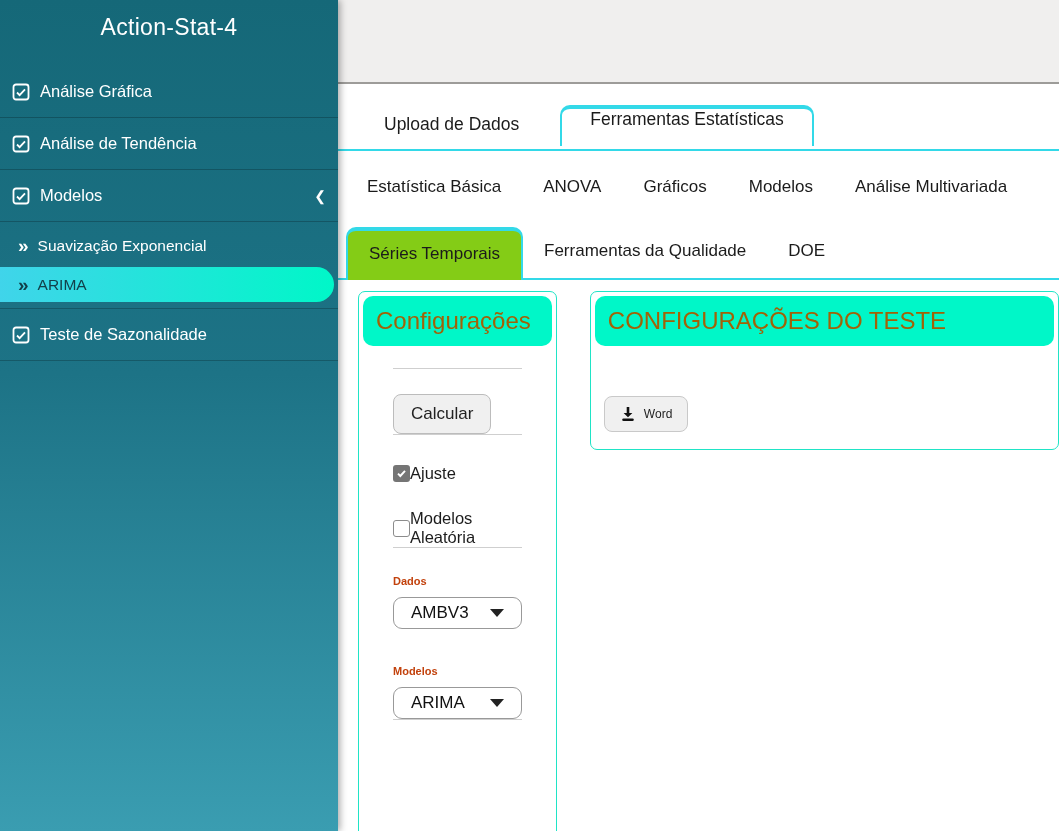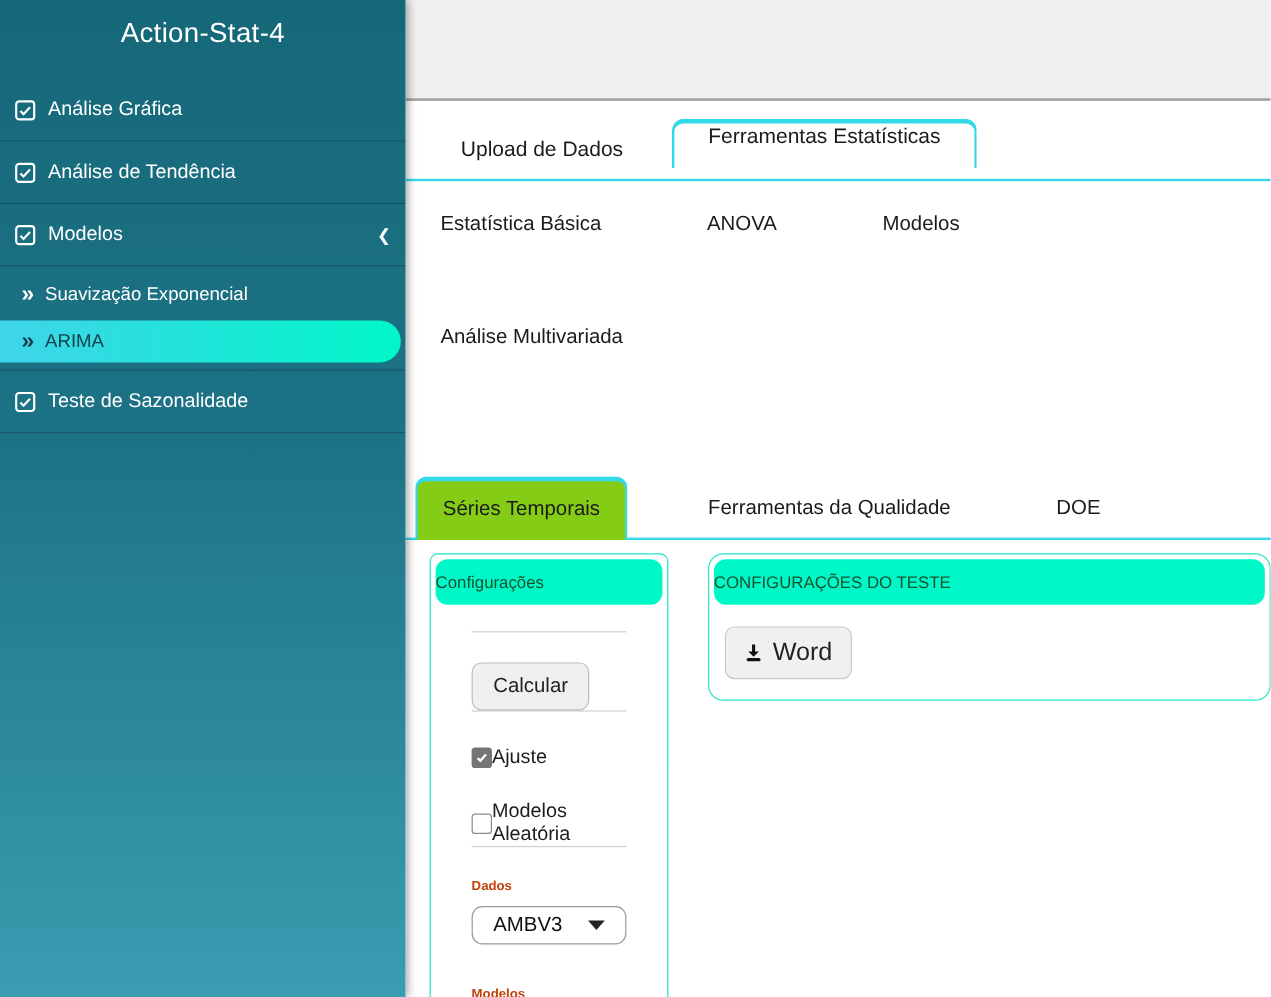--- a/index.html
+++ b/index.html
@@ -45,47 +45,47 @@
     color:#12404a;border-radius:0 18px 18px 0;margin:4px 4px 3px 0;
     padding:8px 12px 8px 18px;
   }
   .nav-sub.active .bullet{color:#12404a;}
   .cbicon{flex:none;display:inline-flex;}
   
   .main{position:absolute;left:338px;top:0;right:0;bottom:0;background:#fff;overflow:hidden;}
   .top-band{height:82px;background:#f0efee;border-bottom:2px solid #9d9c99;}
   
   .l1-tabs{
-    display:flex;align-items:flex-start;margin-top:15px;padding-left:18px;
+    display:flex;align-items:center;margin-top:15px;padding-left:18px;
     border-bottom:2px solid var(--tab);
   }
   .l1-tab{padding:15px 28px 14px;font-size:17.5px;color:#1b1b1b;cursor:pointer;position:relative;}
   .l1-tab.active{
     margin-left:13px;margin-bottom:-2px;background:#fff;z-index:2;
     border:2px solid var(--tab);border-top-width:4px;border-bottom:0;
     border-radius:10px 10px 0 0;padding:0 28px 16px;
   }
   
   .l2-tabs{
-    display:flex;flex-wrap:wrap;align-items:center;row-gap:8px;
-    margin-top:12px;padding-left:8px;border-bottom:2px solid var(--tab);gap:46px;
+    display:flex;flex-wrap:wrap;align-items:flex-start;row-gap:8px;
+    margin-top:12px;padding-left:8px;border-bottom:2px solid var(--tab);
   }
   .l2-tab{padding:14px 21px;font-size:17px;color:#1b1b1b;cursor:pointer;position:relative;}
   .lb{flex-basis:100%;height:0;}
   .l2-tab.active{
     margin-bottom:-2px;background:#84cc16;z-index:2;
     border:2px solid var(--tab);border-top-width:4px;border-bottom:0;
     border-radius:10px 10px 0 0;padding:13px 21px 16px;margin-left:0;
   }
   
   .content{display:flex;align-items:flex-start;padding:11px 0 0 20px;}
   .panel{border:1px solid var(--pborder);border-radius:7px;background:#fff;}
   .panel-head{
     background:var(--phead);margin:4px;border-radius:10px;
-    padding:11px 0;font-size:14px;color:#14532d;
+    padding:11px 13px;font-size:24px;color:#a16207;
   }
   .config{width:236px;height:900px;}
   .config-body{padding:18px 34px 0;}
   hr.div{border:0;border-top:1px solid #cfcfcf;margin:0;}
   .d1{margin-top:20px;}
   .btn{
     background:#f0f0f0;border:1px solid #bcbcbc;border-radius:8px;
     color:#222;font-family:inherit;cursor:pointer;
   }
   .btn-calc{display:inline-block;margin-top:25px;padding:9px 17px;font-size:17px;}
@@ -100,23 +100,23 @@
   .fld-label{margin-top:27px;font-weight:700;font-size:11px;color:#c2410c;}
   .fld-label2{margin-top:36px;}
   .selectbox{
     margin-top:10px;height:32px;border:1px solid #999;border-radius:9px;
     display:flex;align-items:center;justify-content:space-between;
     padding:0 17px;font-size:17px;color:#111;cursor:pointer;background:#fff;
     box-sizing:border-box;width:100%;
   }
   .caret{width:0;height:0;border-left:7px solid transparent;border-right:7px solid transparent;border-top:8px solid #222;}
   .d4{margin-top:32px;}
-  .test{margin-left:33px;width:560px;border-radius:13px;}
+  .test{margin-left:33px;width:560px;}
   .test-body{padding:14px 13px 17px;}
-  .btn-word{display:inline-flex;align-items:center;gap:8px;padding:9px 15px;font-size:21px;border-color:#c9c9c9;}
+  .btn-word{display:inline-flex;align-items:center;gap:8px;padding:9px 15px;font-size:12px;border-color:#c9c9c9;margin-top:32px;}
 </style>
 </head>
 <body>
 
 <aside class="sidebar">
   <div class="sidebar-title">Action-Stat-4</div>
   <nav class="nav">
 
     <div class="nav-item">
       <span class="cbicon">
@@ -178,20 +178,21 @@
   <div class="top-band"></div>
 
   <div class="l1-tabs">
     <div class="l1-tab">Upload de Dados</div>
     <div class="l1-tab active">Ferramentas Estatísticas</div>
   </div>
 
   <div class="l2-tabs">
     <div class="l2-tab">Estatística Básica</div>
     <div class="l2-tab">ANOVA</div>
+    <div class="l2-tab">Gráficos</div>
     <div class="l2-tab">Modelos</div>
     <div class="l2-tab">Análise Multivariada</div>
     <div class="lb"></div>
     <div class="l2-tab active">Séries Temporais</div>
     <div class="l2-tab">Ferramentas da Qualidade</div>
     <div class="l2-tab">DOE</div>
   </div>
 
   <div class="content">
 

